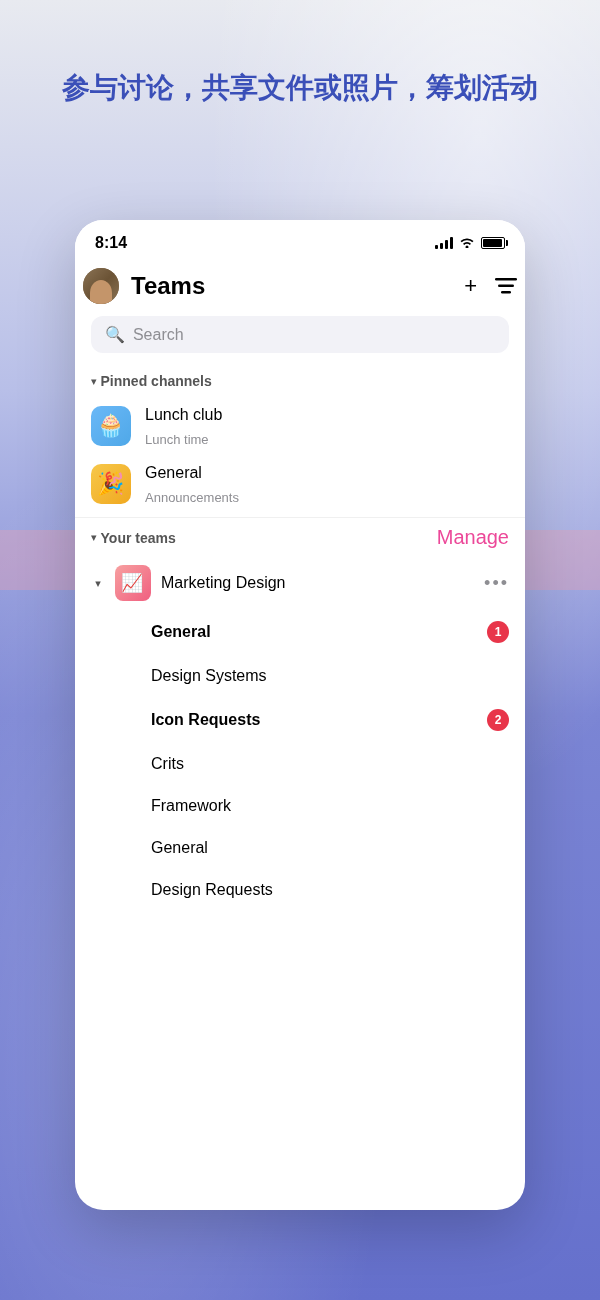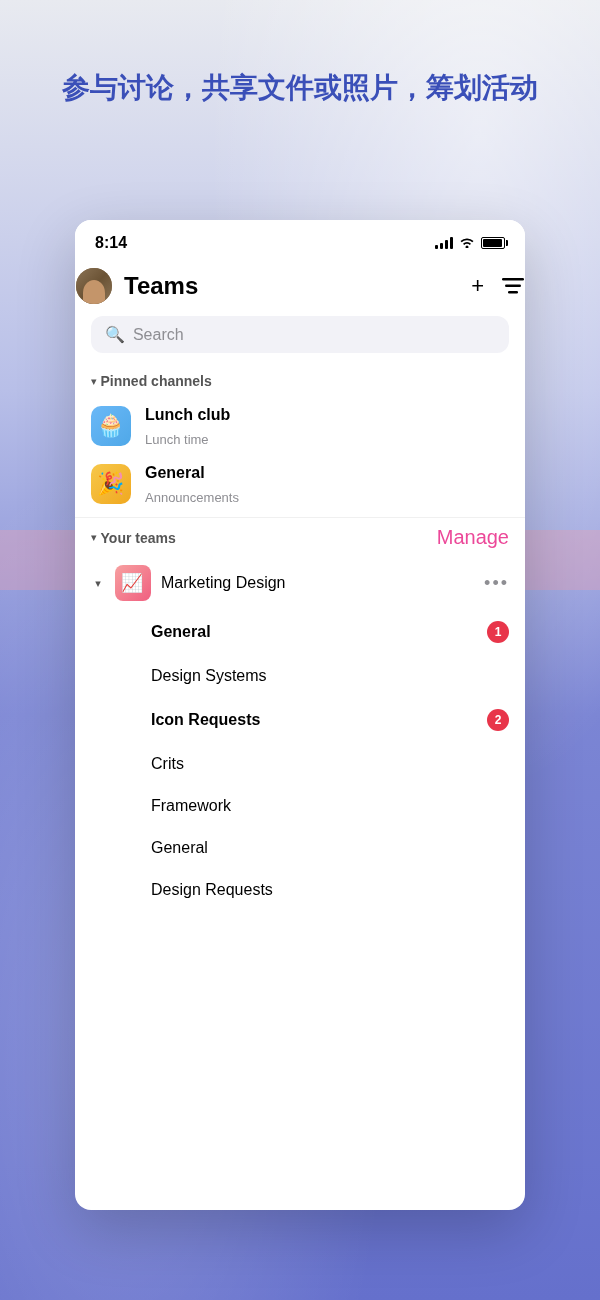--- a/index.html
+++ b/index.html
@@ -55,21 +55,21 @@
     }
 
     
     .phone {
       position: absolute;
       top: 220px;
       left: 75px;
       right: 75px;
       bottom: 90px;
       background: white;
-      border-radius: 16px;
+      border-radius: 28px;
       z-index: 10;
       overflow: hidden;
       box-shadow: 0 20px 60px rgba(0,0,0,0.2);
     }
 
     
     .status-bar {
       display: flex;
       justify-content: space-between;
       align-items: center;
@@ -126,21 +126,21 @@
       height: 8px;
       background: #000;
       border-radius: 1px;
       margin: 0 1px;
     }
 
     
     .app-header {
       display: flex;
       align-items: center;
-      padding: 8px 1px 12px;
+      padding: 8px 8px 12px;
       background: white;
       justify-content: space-between;
     }
     .avatar {
       width: 36px;
       height: 36px;
       border-radius: 50%;
       background: #8B7355;
       overflow: hidden;
       margin-right: 12px;
@@ -247,21 +247,21 @@
       background: linear-gradient(135deg, #6ab8f7 0%, #4fa8e8 100%);
     }
     .general-icon {
       background: linear-gradient(135deg, #f7c84a 0%, #f0a820 100%);
     }
     .channel-info {
       flex: 1;
     }
     .channel-name {
       font-size: 16px;
-      font-weight: 700;
+      font-weight: 400;
       color: #000;
       line-height: 1.2;
     }
     .channel-sub {
       font-size: 13px;
       color: #8e8e93;
       margin-top: 8px;
     }
 
     

